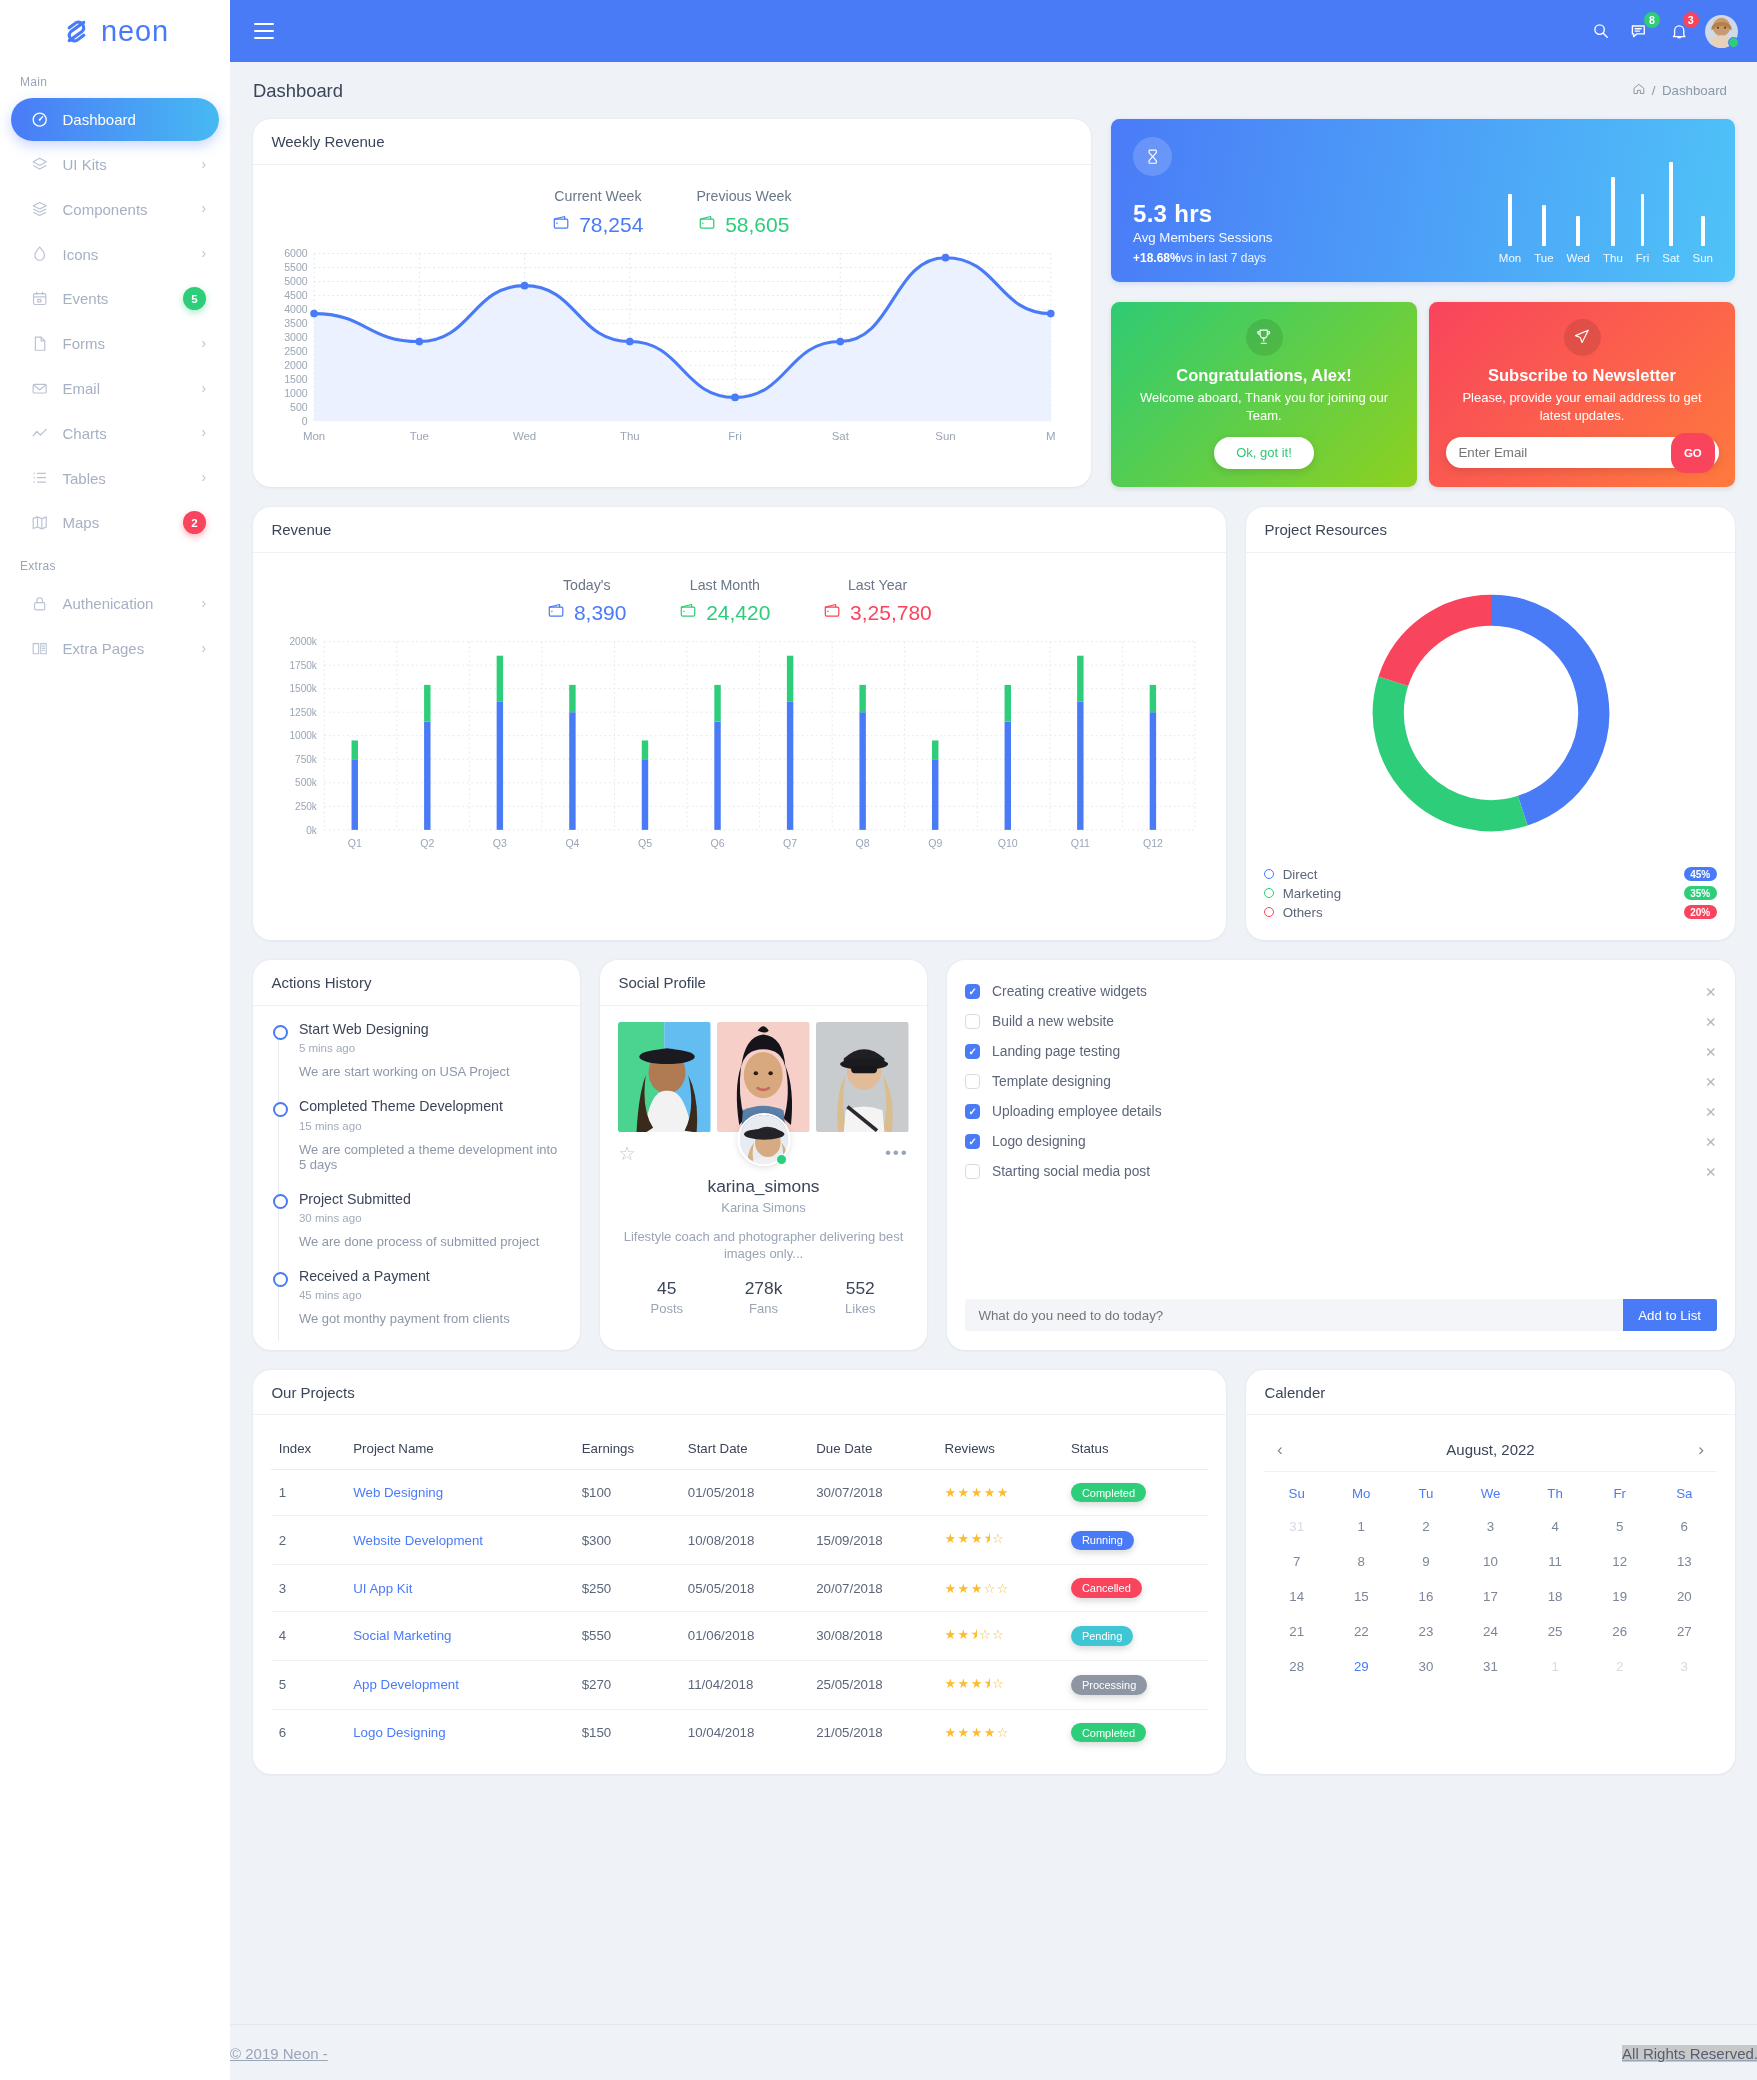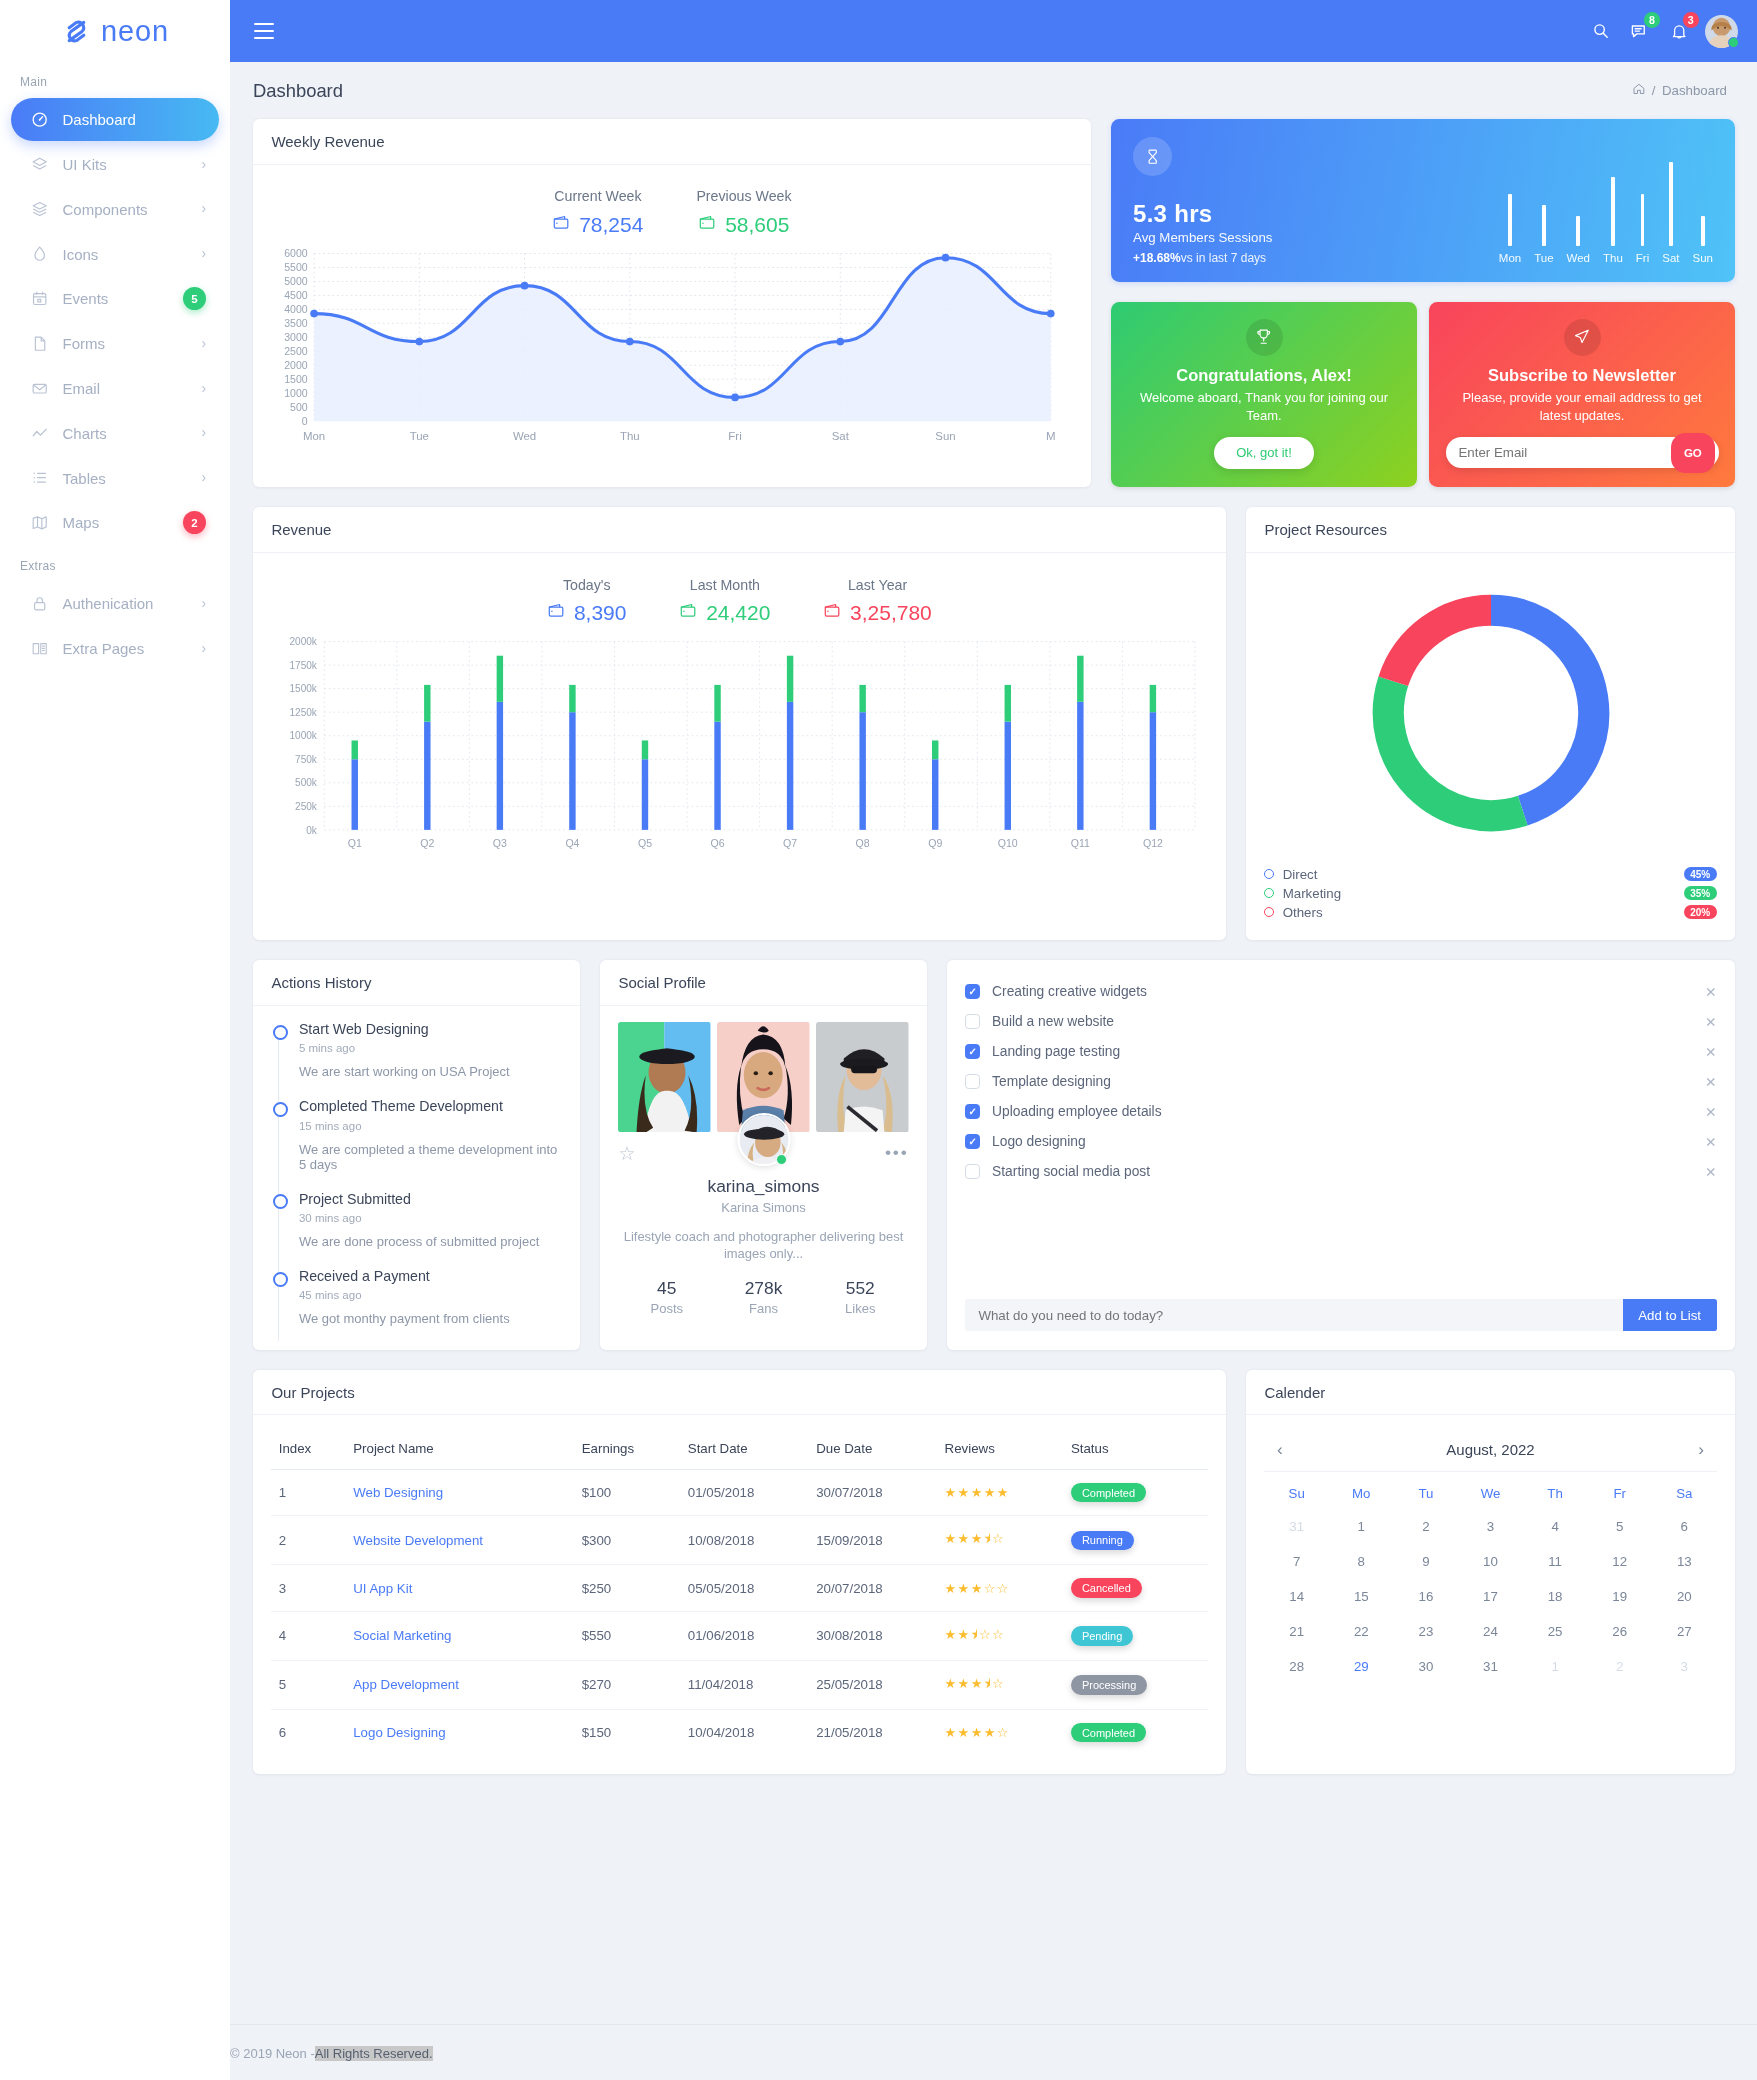--- a/index.html
+++ b/index.html
@@ -69,21 +69,21 @@
     height: 57px; display: flex; align-items: center; padding: 0 31px 0 23px;
     background: #eff2f7;
   }
   .page-title { font-size: 18.4px; color: #3b4559; font-weight: 400; }
   .crumbs { margin-left: auto; display: flex; align-items: center; gap: 6.4px; font-size: 13.3px; color: #8d97a8; }
 
   .content { padding: 0 23px 0 23px; flex: 1; }
   .row { display: flex; gap: 20px; margin-bottom: 20px; }
 
   
-  .card { background: #fff; border-radius: 6px; box-shadow: 0 0.9px 2.8px rgba(30,40,70,.07); }
+  .card { background: #fff; border-radius: 18px; box-shadow: 0 0.9px 2.8px rgba(30,40,70,.07); }
   .card-head { padding: 13.8px 18.4px; border-bottom: 0.9px solid #eef1f6; }
   .card-title { font-size: 15px; color: #3b4559; font-weight: 400; }
   .card-body { padding: 16.5px 18.4px 18.4px 18.4px; }
 
   
   .wk-card { width: 838px; flex: 0 0 838px; }
   .stat-row { display: flex; justify-content: center; gap: 53px; margin: 7.3px 0 11px 0; }
   .stat-blk { text-align: center; }
   .stat-lbl { font-size: 14.2px; color: #6b7688; margin-bottom: 8.3px; }
   .stat-val { font-size: 21px; display: flex; align-items: center; gap: 8.3px; justify-content: center; }
@@ -239,21 +239,21 @@
   .cal-arrow { color: #7b8699; font-size: 17.4px; cursor: pointer; width: 20px; text-align: center; }
   .cal-month { flex: 1; text-align: center; font-size: 15px; color: #3b4559; }
   .cal-grid { display: grid; grid-template-columns: repeat(7, 1fr); border-top: 0.9px solid #eef1f6; padding-top: 5.5px; }
   .cal-dow { text-align: center; font-size: 13.3px; color: #4a7bf7; padding: 8.3px 0; }
   .cal-day { text-align: center; font-size: 13.3px; color: #7b8699; padding: 10px 0; cursor: pointer; }
   .cal-day.mut { color: #d5dbe5; }
   .cal-day.sel { color: #4a7bf7; }
 
   .footer {
     margin-top: 5.5px; border-top: 0.9px solid #e3e8f0; height: 57px;
-    display: flex; align-items: center; justify-content: flex-start; font-size: 13px; color: #9aa5b5;
+    display: flex; align-items: center; justify-content: space-between; font-size: 15px; color: #9aa5b5; text-decoration: underline;
   }
   .footer .sel-hl { background: #c8c8c8; color: #555f70; }
 </style>
 </head>
 <body>
 
 <div class="app">
 
   <aside class="sidebar">
     <div class="logo-wrap">

